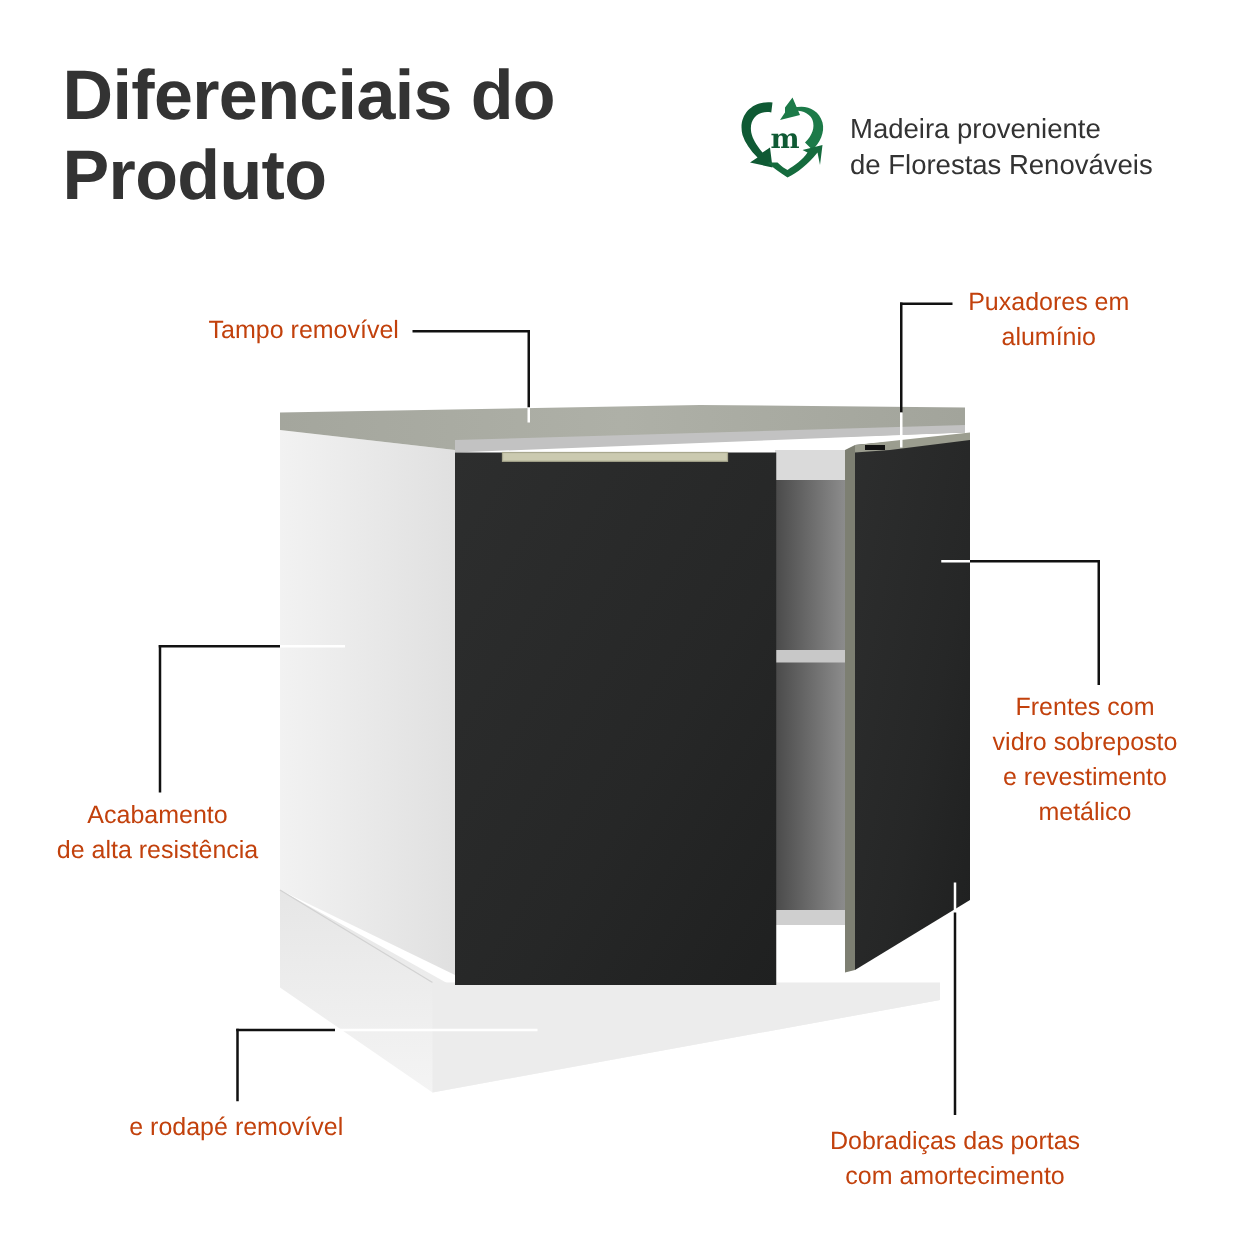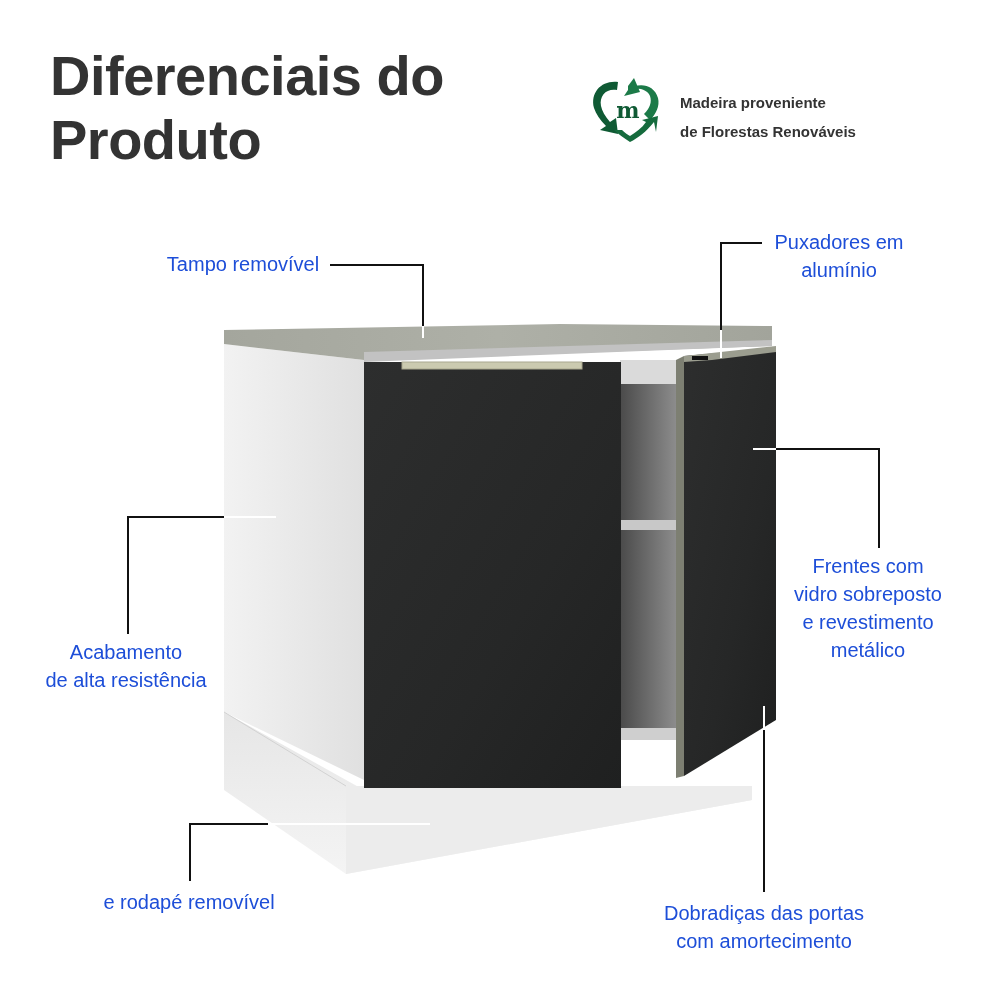--- a/index.html
+++ b/index.html
@@ -10,26 +10,26 @@
     position: absolute; left: 50px; top: 44px;
     font-family: "Liberation Sans", sans-serif; font-weight: bold;
     font-size: 56px; line-height: 64px; color: #333333; letter-spacing: -0.5px;
   }
   .title span { display: block; }
 
   .badge { position: absolute; left: 588px; top: 74px; width: 380px; height: 72px; }
   .badge svg { position: absolute; left: 0; top: 0; }
   .badge-text {
     position: absolute; left: 92px; top: 14px;
-    font-weight: bold; font-size: 15px; line-height: 29px; color: #333333;
+    font-weight: normal; font-size: 22px; line-height: 29px; color: #333333;
   }
   .badge-text span { display: block; white-space: nowrap; }
 
   .label {
-    position: absolute; font-size: 20px; line-height: 28px; color: #1d4ed8;
+    position: absolute; font-size: 20px; line-height: 28px; color: #c2410c;
     text-align: center; white-space: nowrap;
   }
   .label span { display: block; }
 
   .line { position: absolute; background: #111111; }
   .wline { position: absolute; background: #ffffff; }
 
   .product { position: absolute; left: 0; top: 0; width: 1000px; height: 1000px; }
 </style>
 </head>

